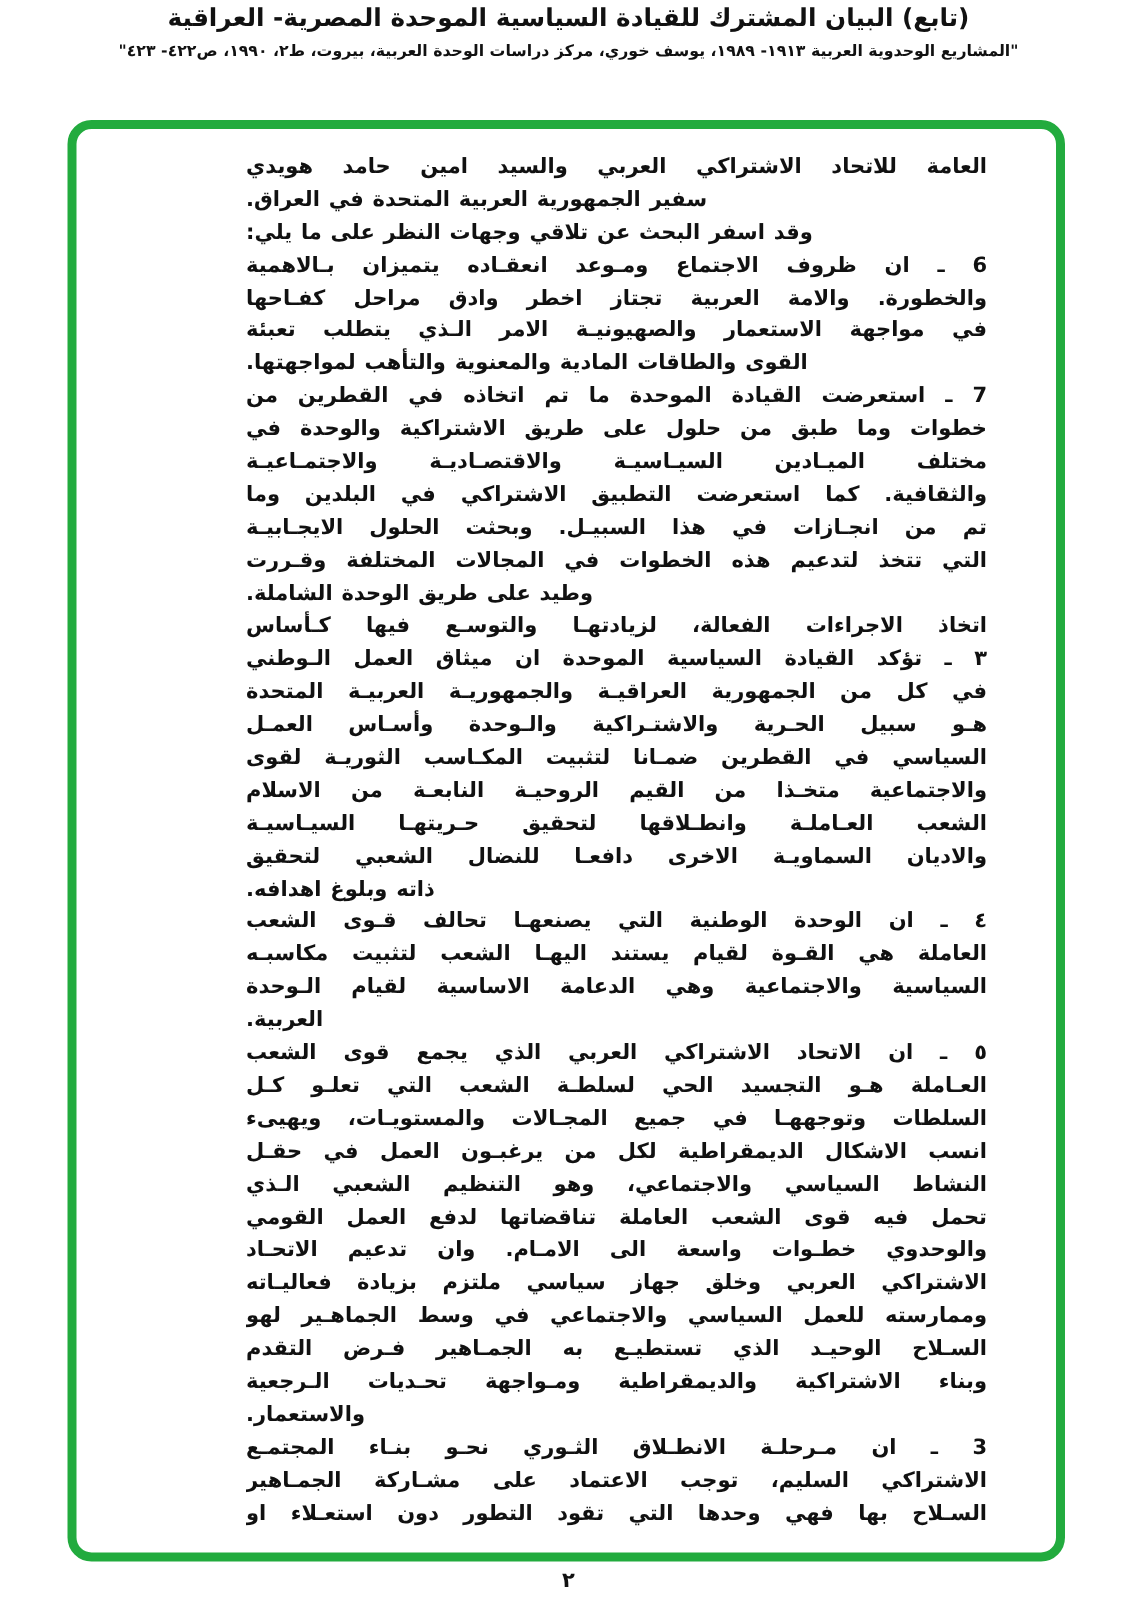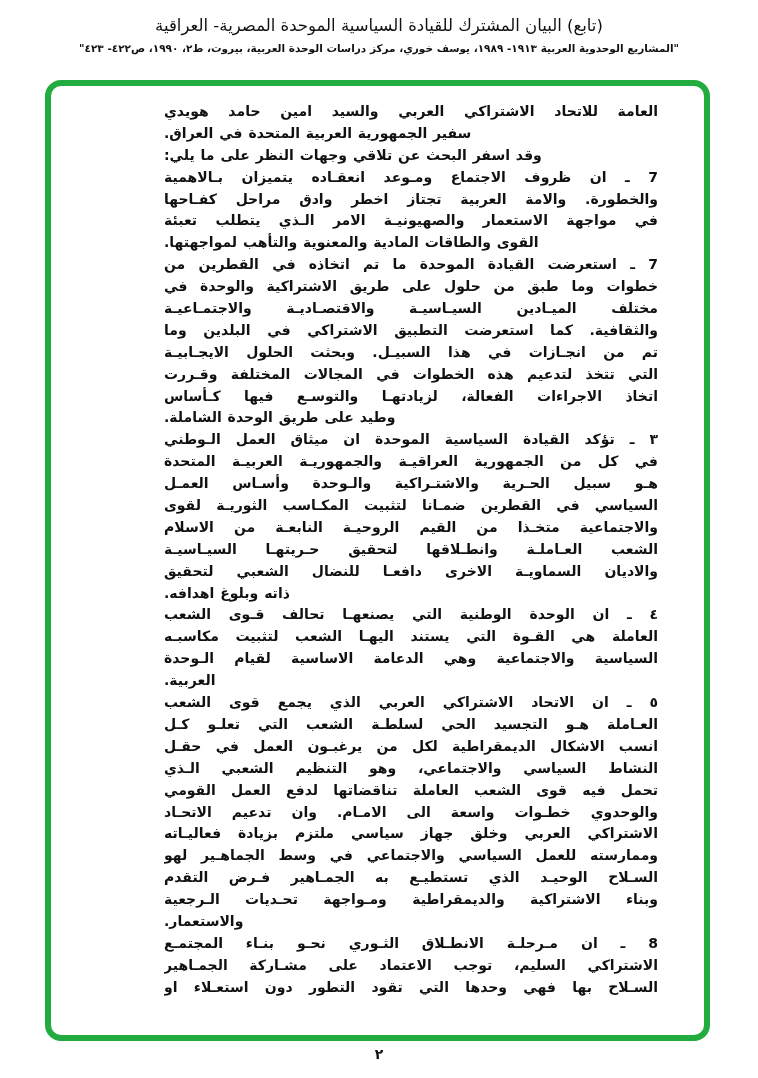--- a/index.html
+++ b/index.html
@@ -13,23 +13,23 @@
     position: relative;
     font-family: "DejaVu Sans", sans-serif;
     color: #111111;
     overflow: hidden;
   }
   .header {
     direction: rtl;
     text-align: center;
   }
   .header-title {
-    margin-top: 16px;
+    margin-top: 2px;
     font-size: 16.5px;
-    font-weight: normal;
+    font-weight: bold;
     letter-spacing: 0;
   }
   .header-source {
     margin-top: 7px;
     font-size: 10.5px;
     font-weight: bold;
   }
   .doc-frame {
     position: absolute;
     left: 45px;
@@ -78,54 +78,55 @@
 <div class="header">
   <div class="header-title">(تابع) البيان المشترك للقيادة السياسية الموحدة المصرية- العراقية</div>
   <div class="header-source">"المشاريع الوحدوية العربية ١٩١٣- ١٩٨٩، يوسف خوري، مركز دراسات الوحدة العربية، بيروت، ط٢، ١٩٩٠، ص٤٢٢- ٤٢٣"</div>
 </div>
 
 <div class="doc-frame" style="border-color: rgb(34, 171, 62);">
   <div class="doc-text">
       <div class="line justified">العامة للاتحاد الاشتراكي العربي والسيد امين حامد هويدي</div>
       <div class="line">سفير الجمهورية العربية المتحدة في العراق.</div>
       <div class="line">وقد اسفر البحث عن تلاقي وجهات النظر على ما يلي:</div>
-      <div class="line justified">7 ـ ان ظروف الاجتماع ومـوعد انعقـاده يتميزان بـالاهمية</div>
+      <div class="line justified">6 ـ ان ظروف الاجتماع ومـوعد انعقـاده يتميزان بـالاهمية</div>
       <div class="line justified">والخطورة. والامة العربية تجتاز اخطر وادق مراحل كفـاحها</div>
       <div class="line justified">في مواجهة الاستعمار والصهيونيـة الامر الـذي يتطلب تعبئة</div>
       <div class="line">القوى والطاقات المادية والمعنوية والتأهب لمواجهتها.</div>
       <div class="line justified">7 ـ استعرضت القيادة الموحدة ما تم اتخاذه في القطرين من</div>
       <div class="line justified">خطوات وما طبق من حلول على طريق الاشتراكية والوحدة في</div>
       <div class="line justified">مختلف الميـادين السيـاسيـة والاقتصـاديـة والاجتمـاعيـة</div>
       <div class="line justified">والثقافية. كما استعرضت التطبيق الاشتراكي في البلدين وما</div>
       <div class="line justified">تم من انجـازات في هذا السبيـل. وبحثت الحلول الايجـابيـة</div>
       <div class="line justified">التي تتخذ لتدعيم هذه الخطوات في المجالات المختلفة وقـررت</div>
+      <div class="line">وطيد على طريق الوحدة الشاملة.</div>
       <div class="line justified">اتخاذ الاجراءات الفعالة، لزيادتهـا والتوسـع فيها كـأساس</div>
-      <div class="line">وطيد على طريق الوحدة الشاملة.</div>
       <div class="line justified">٣ ـ تؤكد القيادة السياسية الموحدة ان ميثاق العمل الـوطني</div>
       <div class="line justified">في كل من الجمهورية العراقيـة والجمهوريـة العربيـة المتحدة</div>
       <div class="line justified">هـو سبيل الحـرية والاشتـراكية والـوحدة وأسـاس العمـل</div>
       <div class="line justified">السياسي في القطرين ضمـانا لتثبيت المكـاسب الثوريـة لقوى</div>
       <div class="line justified">والاجتماعية متخـذا من القيم الروحيـة النابعـة من الاسلام</div>
       <div class="line justified">الشعب العـاملـة وانطـلاقها لتحقيق حـريتهـا السيـاسيـة</div>
       <div class="line justified">والاديان السماويـة الاخرى دافعـا للنضال الشعبي لتحقيق</div>
       <div class="line">ذاته وبلوغ اهدافه.</div>
       <div class="line justified">٤ ـ ان الوحدة الوطنية التي يصنعهـا تحالف قـوى الشعب</div>
-      <div class="line justified">العاملة هي القـوة التي يستند اليهـا الشعب لتثبيت مكاسبـه</div>
+      <div class="line justified">العاملة هي القـوة لقيام يستند اليهـا الشعب لتثبيت مكاسبـه</div>
       <div class="line justified">السياسية والاجتماعية وهي الدعامة الاساسية لقيام الـوحدة</div>
       <div class="line">العربية.</div>
       <div class="line justified">٥ ـ ان الاتحاد الاشتراكي العربي الذي يجمع قوى الشعب</div>
       <div class="line justified">العـاملة هـو التجسيد الحي لسلطـة الشعب التي تعلـو كـل</div>
+      <div class="line justified">السلطات وتوجههـا في جميع المجـالات والمستويـات، ويهيىء</div>
       <div class="line justified">انسب الاشكال الديمقراطية لكل من يرغبـون العمل في حقـل</div>
       <div class="line justified">النشاط السياسي والاجتماعي، وهو التنظيم الشعبي الـذي</div>
       <div class="line justified">تحمل فيه قوى الشعب العاملة تناقضاتها لدفع العمل القومي</div>
       <div class="line justified">والوحدوي خطـوات واسعة الى الامـام. وان تدعيم الاتحـاد</div>
       <div class="line justified">الاشتراكي العربي وخلق جهاز سياسي ملتزم بزيادة فعاليـاته</div>
       <div class="line justified">وممارسته للعمل السياسي والاجتماعي في وسط الجماهـير لهو</div>
       <div class="line justified">السـلاح الوحيـد الذي تستطيـع به الجمـاهير فـرض التقدم</div>
       <div class="line justified">وبناء الاشتراكية والديمقراطية ومـواجهة تحـديات الـرجعية</div>
       <div class="line">والاستعمار.</div>
-      <div class="line justified">8 ـ ان مـرحلـة الانطـلاق الثـوري نحـو بنـاء المجتمـع</div>
+      <div class="line justified">3 ـ ان مـرحلـة الانطـلاق الثـوري نحـو بنـاء المجتمـع</div>
       <div class="line justified">الاشتراكي السليم، توجب الاعتماد على مشـاركة الجمـاهير</div>
       <div class="line justified">السـلاح بها فهي وحدها التي تقود التطور دون استعـلاء او</div>
     </div>
 </div>
 
 <div class="page-number">٢</div>
 
 </body></html>

